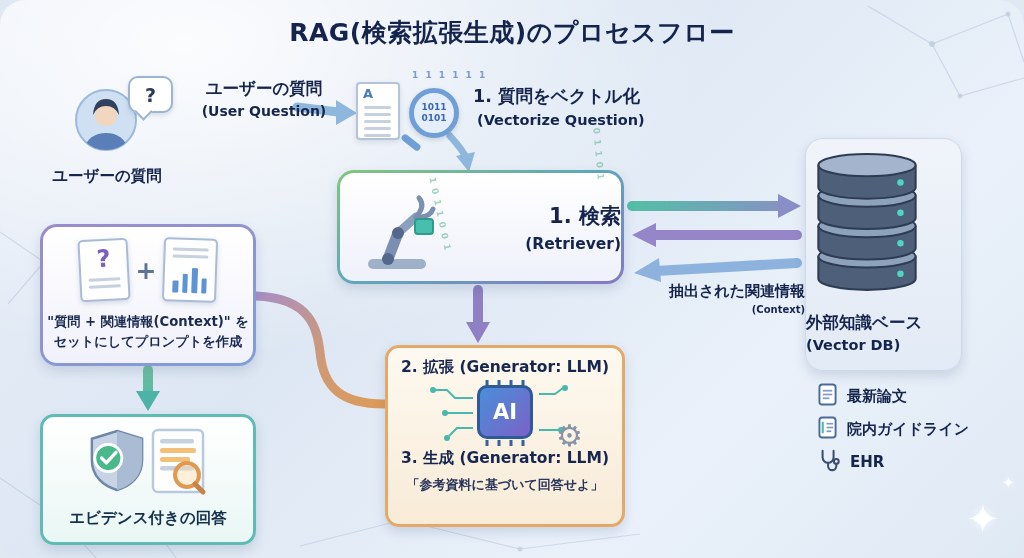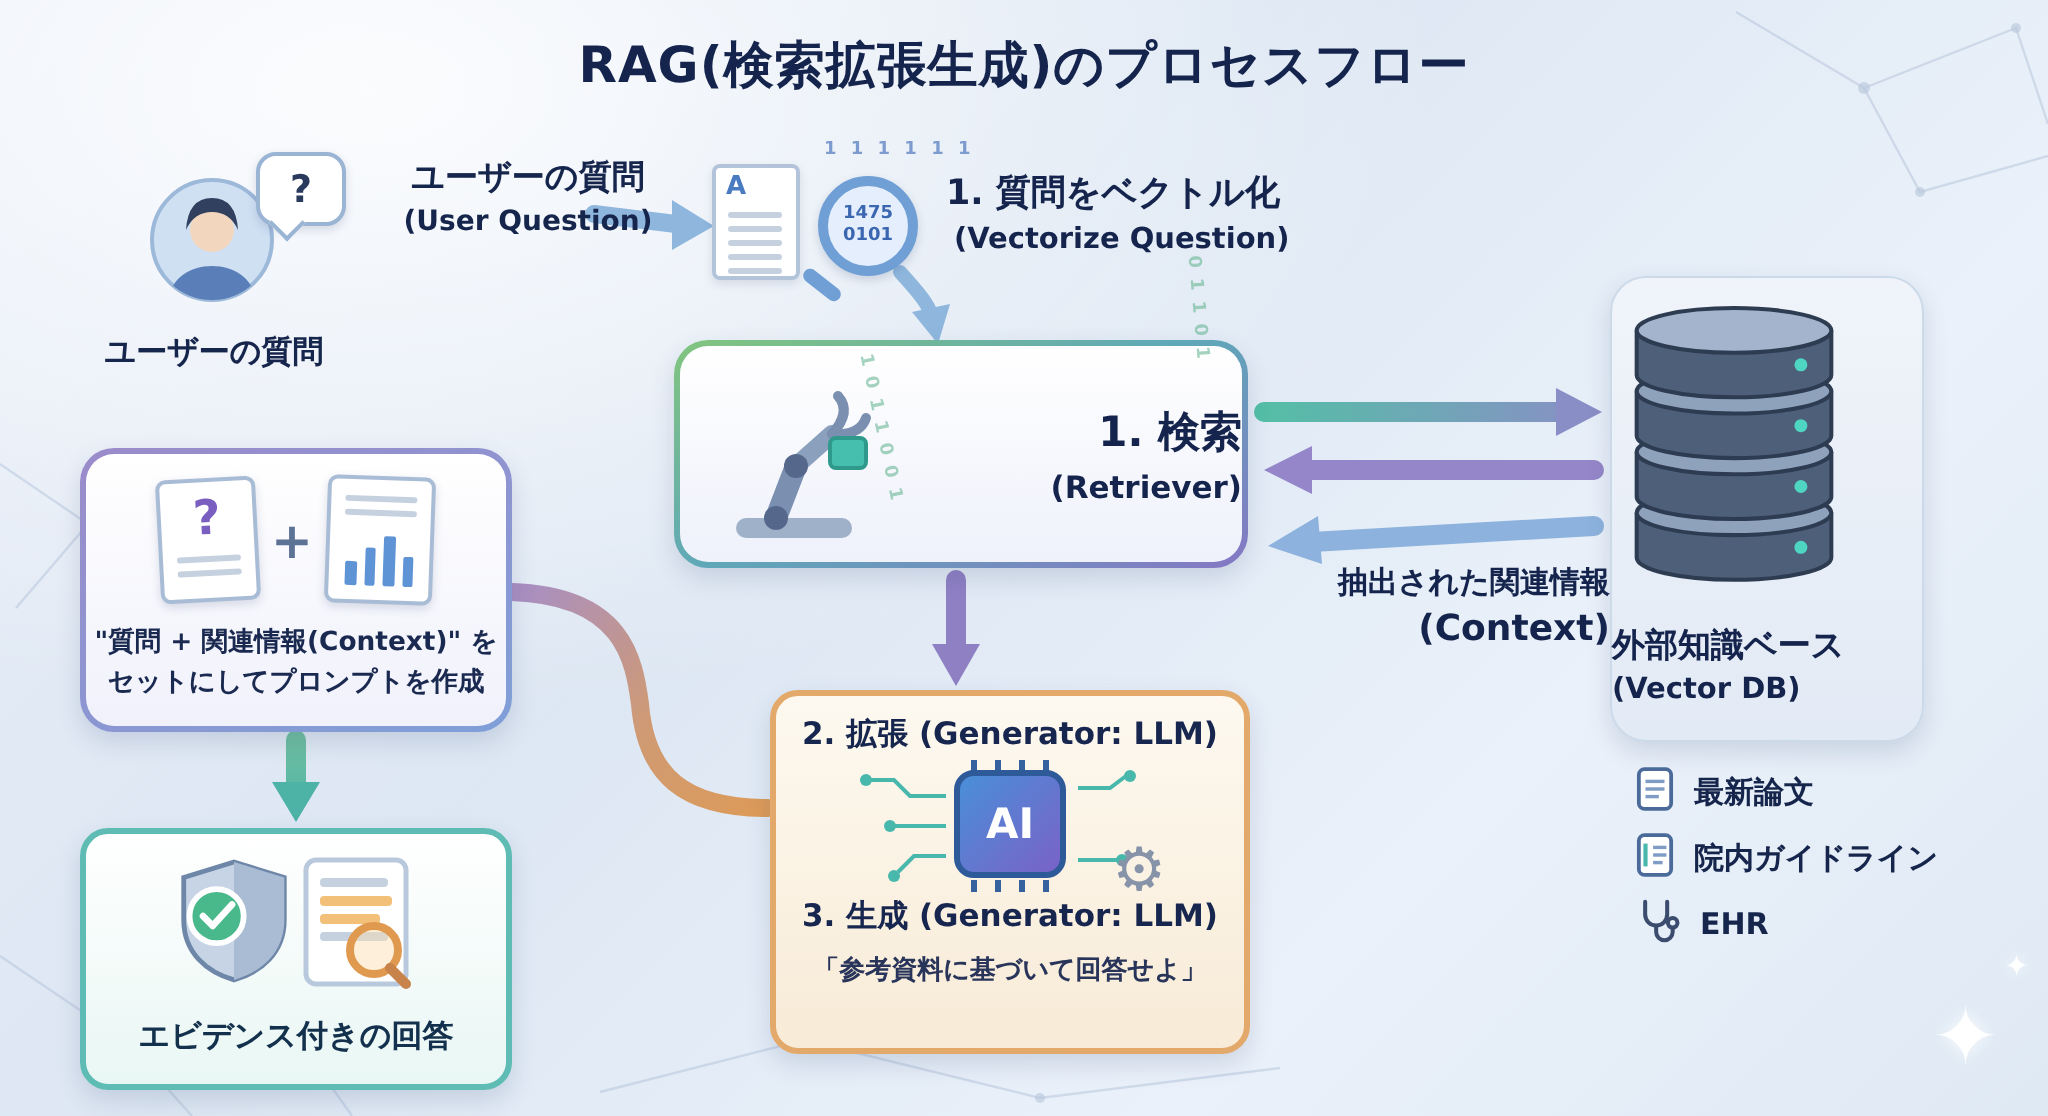--- a/index.html
+++ b/index.html
@@ -1,20 +1,20 @@
 <!DOCTYPE html>
 <html><head>
 <meta charset="utf-8">
 <style>
   *{margin:0;padding:0;box-sizing:border-box}
   body{font-family:"DejaVu Sans","Liberation Sans",sans-serif;background:#dfe8f3;color:#1c2a4e}
   #stage{position:relative;width:1024px;height:558px;overflow:hidden;
     background:
       radial-gradient(900px 520px at 18% 8%, rgba(255,255,255,.85), rgba(255,255,255,0) 60%),
-      linear-gradient(135deg,#e7edf7 0%,#dde7f3 40%,#eaf1fa 72%,#dfe9f4 100%);}
+      linear-gradient(135deg,#e7edf7 0%,#dde7f3 40%,#eaf1fa 72%,#dfe9f4 100%); border-radius: 25px;}
   svg.layer{position:absolute;left:0;top:0;width:1024px;height:558px;pointer-events:none}
 
   .title{position:absolute;top:16px;left:0;width:100%;text-align:center;font-size:25px;font-weight:bold;color:#15244d;letter-spacing:.5px}
 
   
   .avatar{position:absolute;left:73px;top:87px;width:66px;height:66px}
   .bubble{position:absolute;left:128px;top:76px;width:45px;height:37px;background:#fff;border:2px solid #9ab4d4;border-radius:10px;
     display:flex;align-items:center;justify-content:center;font-weight:bold;font-size:19px;color:#2a3a5c;box-shadow:0 2px 5px rgba(60,80,120,.18)}
   .bubble::after{content:"";position:absolute;left:7px;bottom:-7px;width:11px;height:11px;background:#fff;
     border-left:2px solid #9ab4d4;border-bottom:2px solid #9ab4d4;transform:rotate(-45deg)}
@@ -70,21 +70,21 @@
   .gear{position:absolute;right:4px;bottom:-5px;font-size:30px;color:#8793a8;line-height:1}
   .gline2{font-size:15.5px;font-weight:bold;color:#17264e;margin-top:2px}
   .gline3{font-size:13px;font-weight:bold;color:#283459;margin-top:7px}
 
   .dbpanel{left:805px;top:138px;width:157px;height:233px;border-radius:18px;border:1px solid #ccd9e8;
     background:linear-gradient(180deg,#f0f4fa,#e2eaf5);display:flex;flex-direction:column;align-items:flex-start}
   .dbpanel .jp{font-size:16.5px;font-weight:bold;color:#15244d;margin-top:9px}
   .dbpanel .en{font-size:14.5px;font-weight:bold;color:#15244d;margin-top:3px}
 
   .ctx{position:absolute;left:633px;top:282px;width:172px;text-align:right;font-weight:bold;color:#15244d}
-  .ctx .jp{font-size:15px}.ctx .en{font-size:18px;margin-top:3px}
+  .ctx .jp{font-size:15px}.ctx .en{font-size:10px;margin-top:3px}
 
   .klist{position:absolute;left:818px;top:384px;display:flex;flex-direction:column;gap:9px}
   .krow{display:flex;align-items:center;gap:10px;height:24px}
   .krow .klabel{font-size:15px;font-weight:bold;color:#16254c}
 
   .sparkle{position:absolute;color:rgba(255,255,255,.95);text-shadow:0 0 8px rgba(255,255,255,.9)}
   .sp1{left:966px;top:496px;font-size:40px}
   .sp2{left:1002px;top:474px;font-size:15px}
 </style>
 </head>
@@ -191,21 +191,21 @@
     <i style="top:22px"></i>
       <i style="top:29px"></i>
       <i style="top:36px"></i>
       <i style="top:43px"></i>
       <i style="top:50px"></i>
   </div>
   <span class="bits-top">1 1 1 1 1 1</span>
   <div class="mag">
     <div class="handle"></div>
     <div class="lens">
-      <span>1475</span>
+      <span>1011</span>
       <span>0101</span>
     </div>
   </div>
   <div class="vec">
     <div class="jp">1. 質問をベクトル化</div>
     <div class="en">(Vectorize Question)</div>
   </div>
 
   <div class="gbox retriever">
     <div class="inner">

